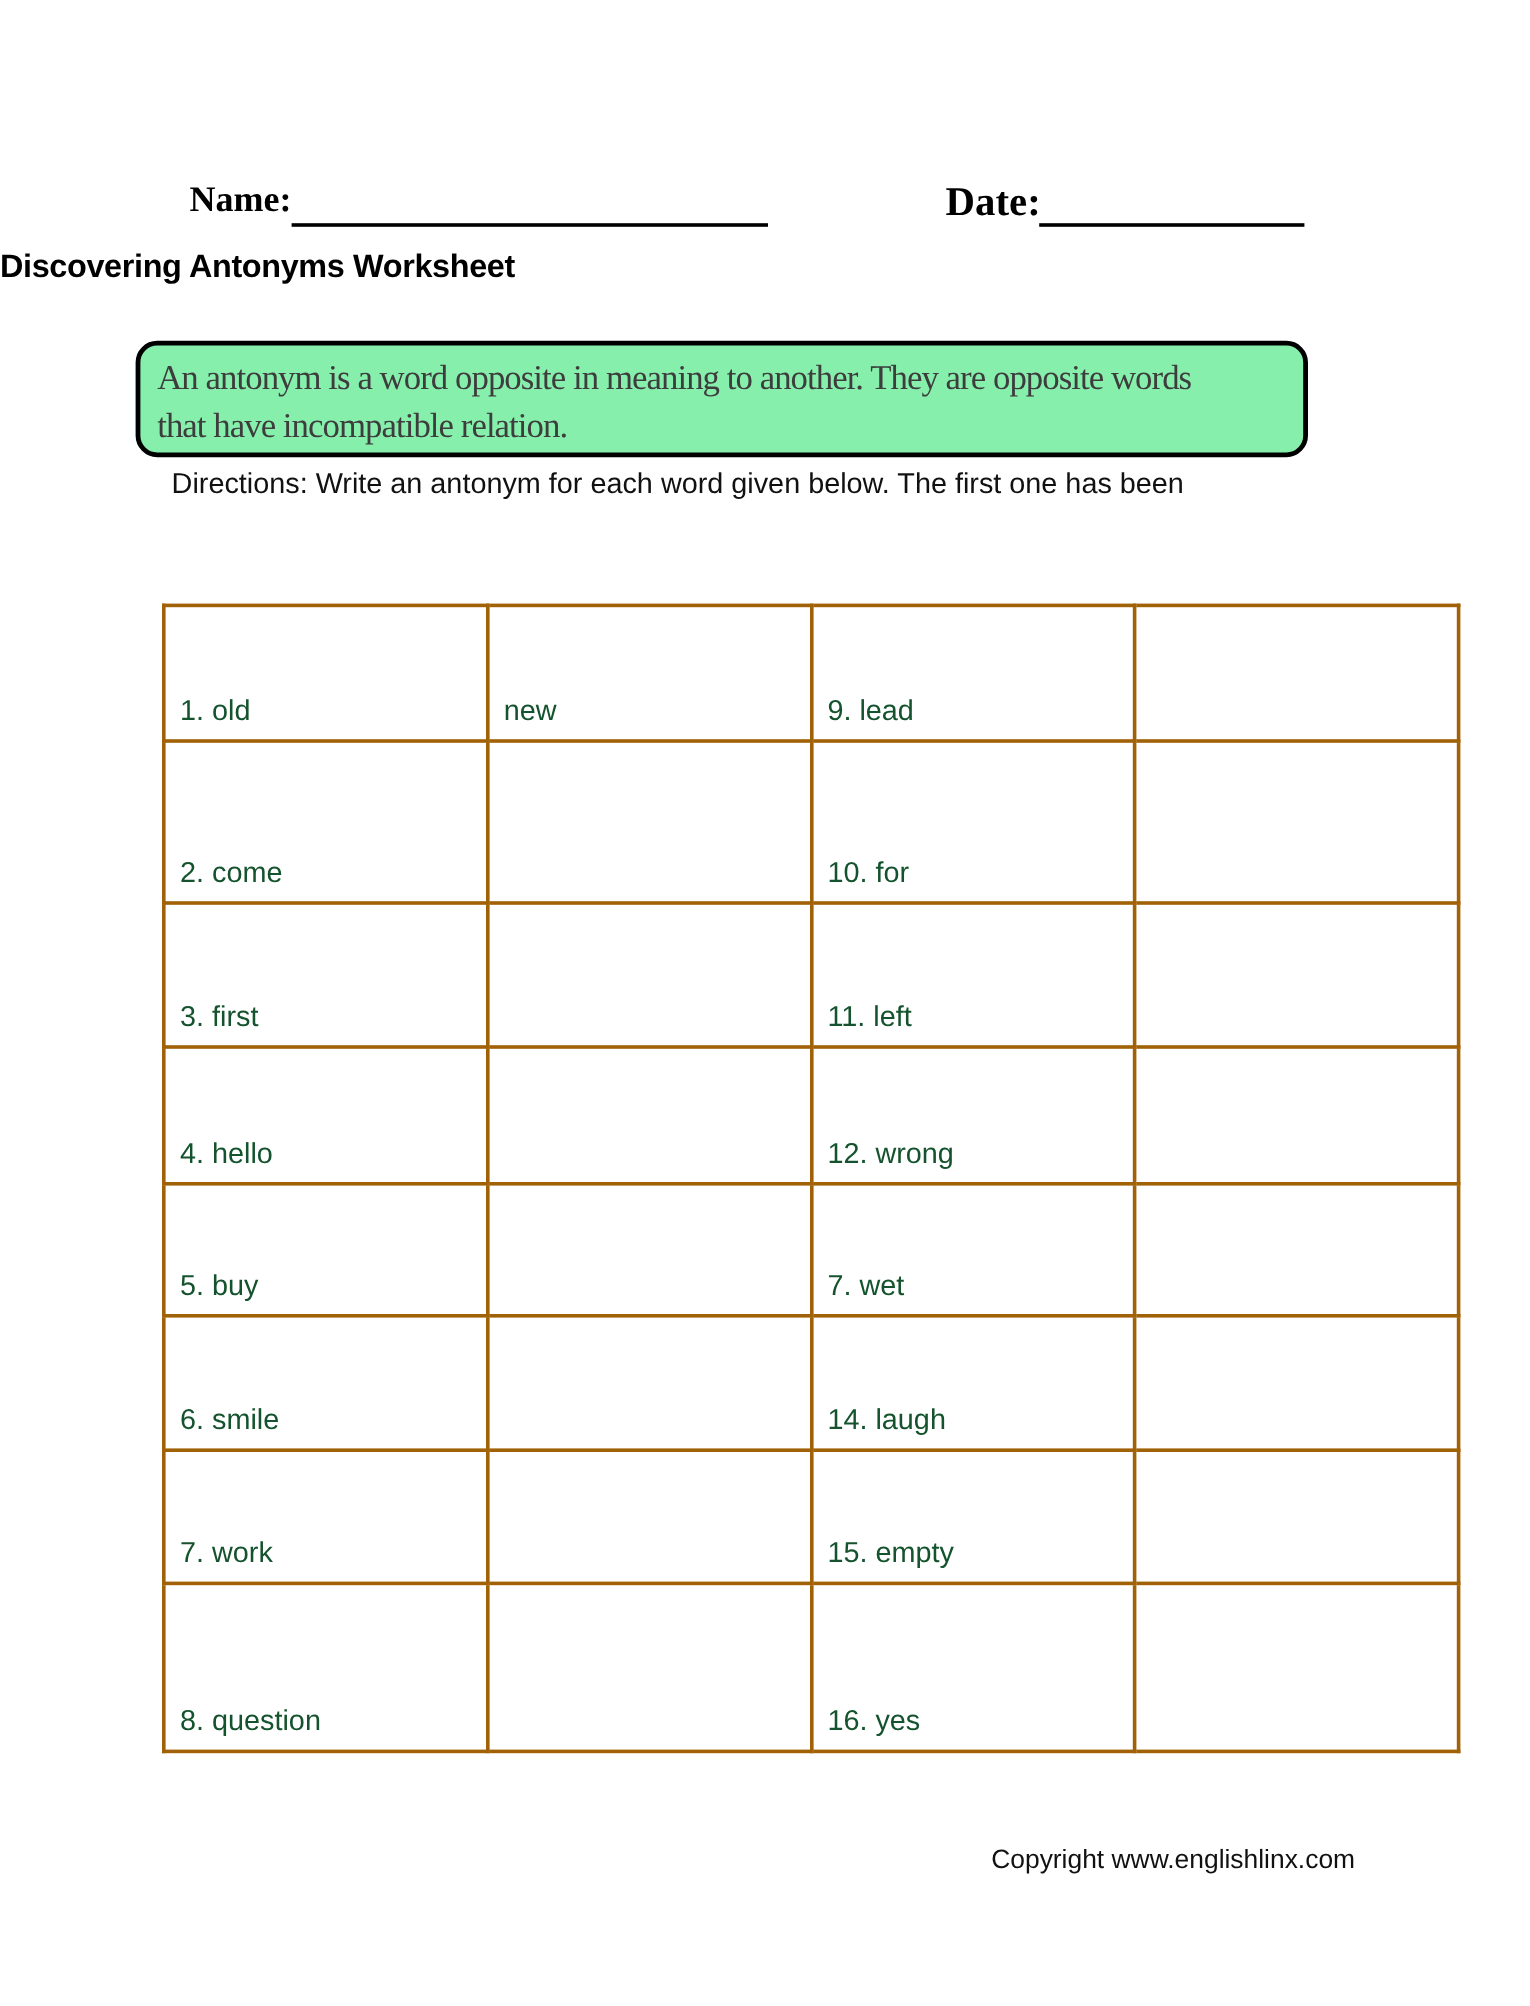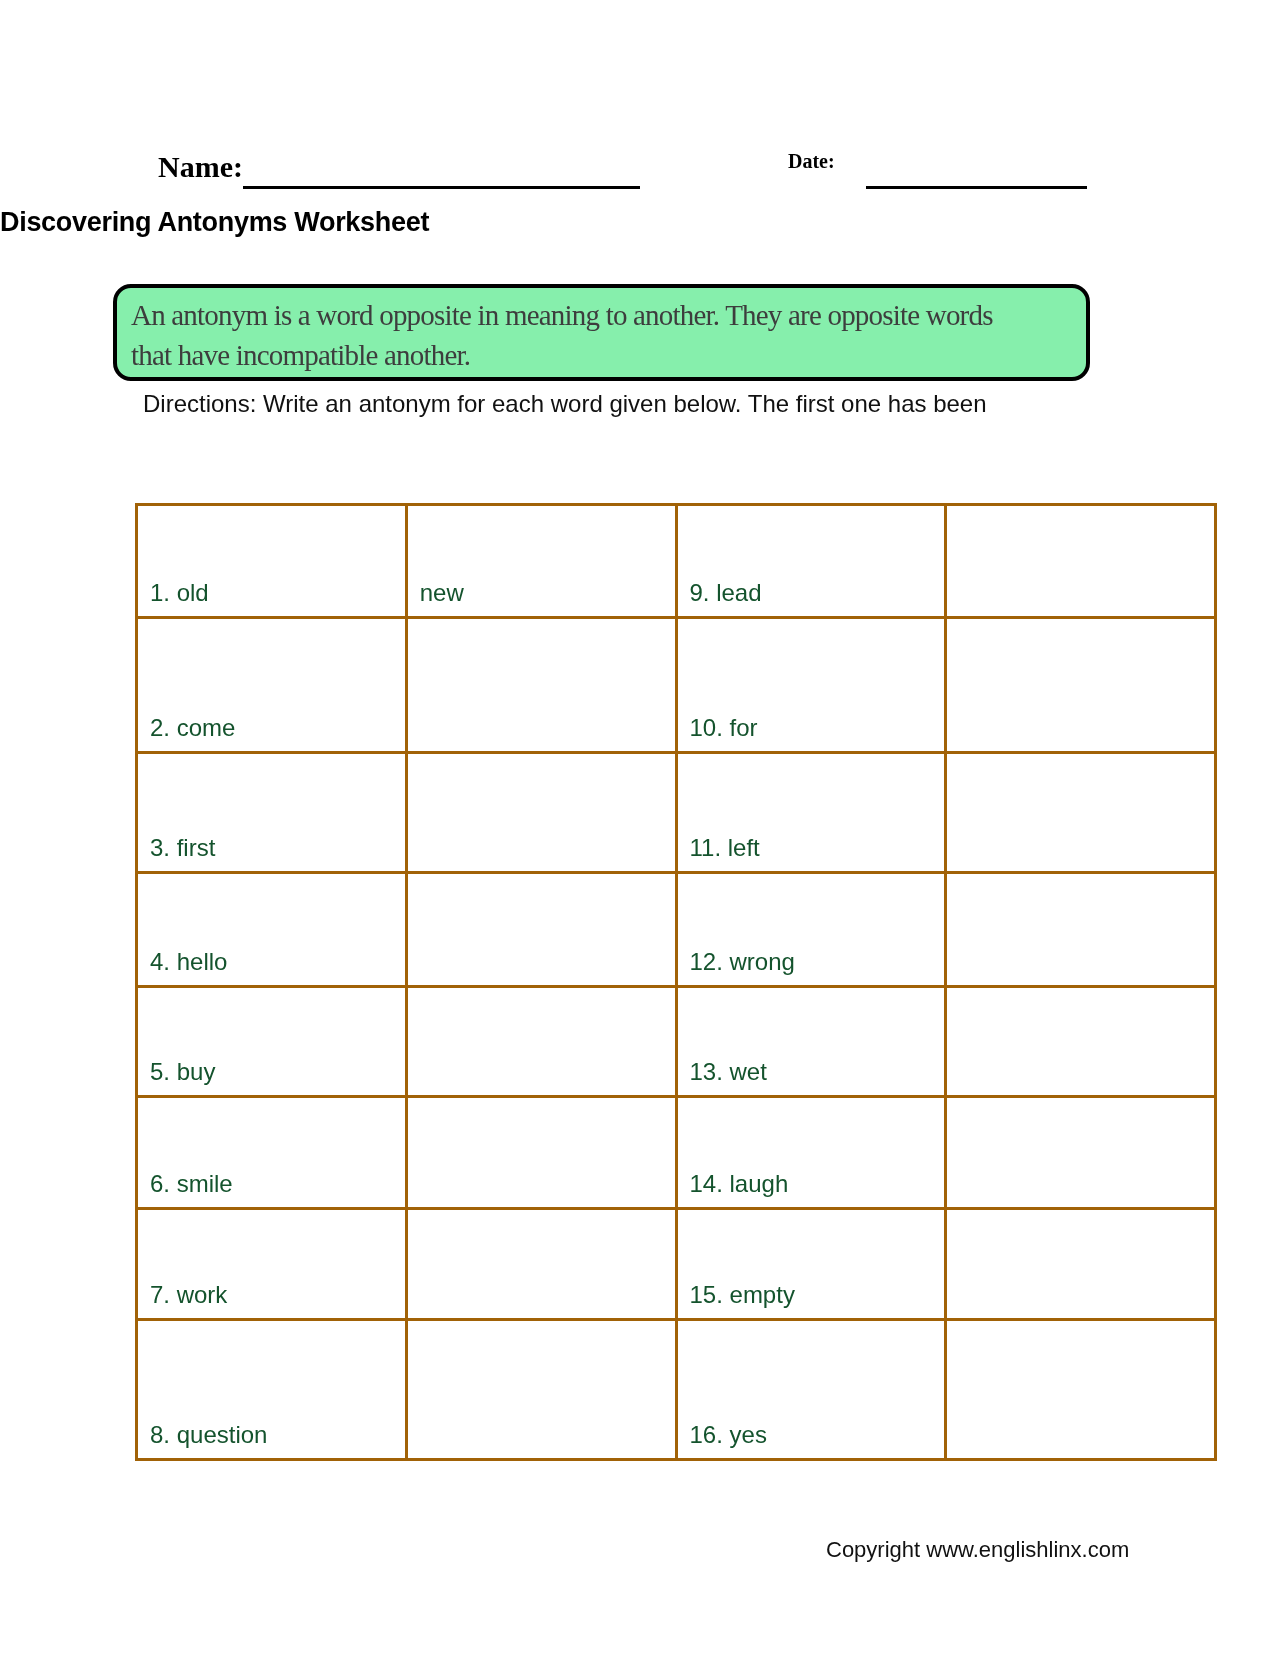--- a/index.html
+++ b/index.html
@@ -20,21 +20,21 @@
     font-family: "Liberation Serif", serif;
     font-weight: bold; font-size: 30px; color: #000;
   }
   .name-line {
     position: absolute; left: 243px; top: 186px;
     width: 397px; height: 0; border-top: 3px solid #000;
   }
   .date-label {
     position: absolute; left: 788px; top: 150px;
     font-family: "Liberation Serif", serif;
-    font-weight: bold; font-size: 20px; color: #000;
+    font-weight: bold; font-size: 34px; color: #000;
   }
   .date-line {
     position: absolute; left: 866px; top: 186px;
     width: 221px; height: 0; border-top: 3px solid #000;
   }
 
   
   .title {
     position: absolute; left: 0; top: 207px; width: 1275px;
     font-size: 27px; font-weight: bold; color: #000;
@@ -101,21 +101,21 @@
   <span class="name-label">Name:</span>
   <div class="name-line"></div>
 
   <span class="date-label">Date:</span>
   <div class="date-line"></div>
 
   <div class="title">Discovering Antonyms Worksheet</div>
 
   <div class="def-box">
     <div class="line">An antonym is a word opposite in meaning to another. They are opposite words</div>
-    <div class="line">that have incompatible another.</div>
+    <div class="line">that have incompatible relation.</div>
   </div>
 
   <div class="directions">
     <div>Directions: Write an antonym for each word given below. The first one has been</div>
   </div>
 
   <table class="grid">
     <tbody>
       <tr>
         <td>1. old</td>
@@ -137,21 +137,21 @@
       </tr>
       <tr>
         <td>4. hello</td>
         <td></td>
         <td>12. wrong</td>
         <td></td>
       </tr>
       <tr>
         <td>5. buy</td>
         <td></td>
-        <td>13. wet</td>
+        <td>7. wet</td>
         <td></td>
       </tr>
       <tr>
         <td>6. smile</td>
         <td></td>
         <td>14. laugh</td>
         <td></td>
       </tr>
       <tr>
         <td>7. work</td>

